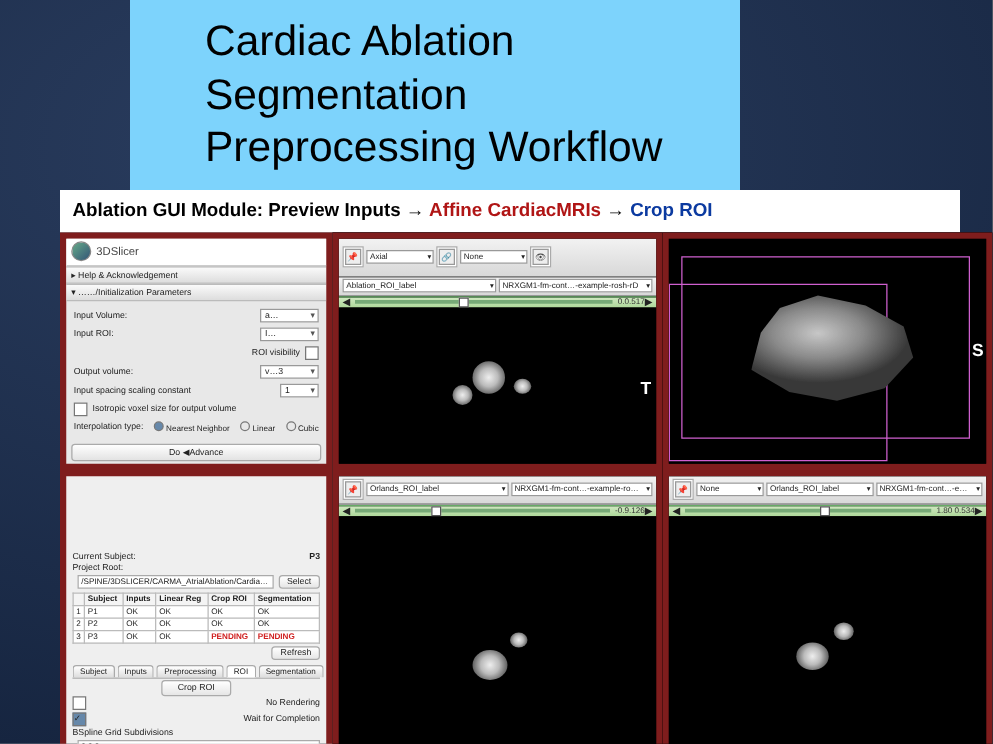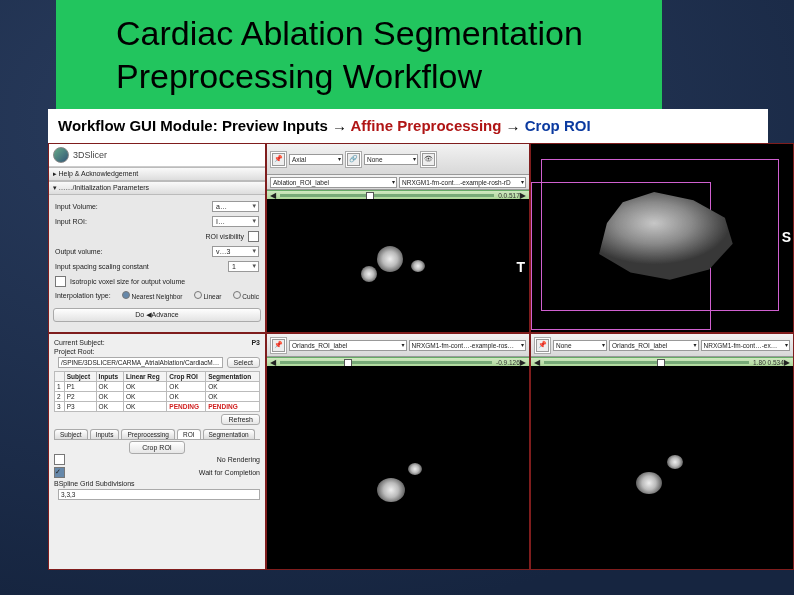--- a/index.html
+++ b/index.html
@@ -12,23 +12,23 @@
     font-family: Arial, Helvetica, sans-serif;
     overflow: hidden;
     position: relative;
   }
   .slide {
     position: relative;
     width: 100%;
     height: 100%;
   }
   .title-block {
-    background: #22c55e;
-    width: 606px;
-    margin-left: 56px;
+    background: #7dd3fc;
+    width: 488px;
+    margin-left: 104px;
     padding: 12px 20px 12px 60px;
     box-sizing: border-box;
   }
   .title-text {
     font-size: 34px;
     font-weight: normal;
     color: #000;
     line-height: 1.25;
     margin: 0;
   }
@@ -51,26 +51,27 @@
     margin-left: 48px;
     width: 746px;
     height: 427px;
     background: #000;
     display: flex;
     flex-direction: column;
     position: relative;
   }
   .row { display: flex; flex: 1; }
   .panel {
-    border: 1px solid #7f1d1d;
+    border: 5px solid #7f1d1d;
     box-sizing: border-box;
     position: relative;
     font-size: 8px;
     color: #222;
     overflow: hidden;
+    justify-content: flex-end;
   }
   
   .params-panel {
     width: 218px;
     height: 190px;
     background: #e8e8e8;
     display: flex;
     flex-direction: column;
   }
   .slicer-header {
@@ -296,21 +297,21 @@
 <body>
 
 <div class="slide">
 
   <div class="title-block">
     <h1 class="title-text">Cardiac Ablation Segmentation Preprocessing Workflow</h1>
   </div>
 
   <div class="subtitle-bar">
     <span class="subtitle-text">
-      <span>Workflow GUI Module: Preview Inputs → </span><span class="affine">Affine Preprocessing</span><span> → </span><span class="crop">Crop ROI</span>
+      <span>Ablation GUI Module: Preview Inputs → </span><span class="affine">Affine CardiacMRIs</span><span> → </span><span class="crop">Crop ROI</span>
     </span>
   </div>
 
   <div class="content-area">
 
     <div class="row">
 
       <div class="panel params-panel">
         <div class="slicer-header">
           <span class="slicer-logo"></span>

